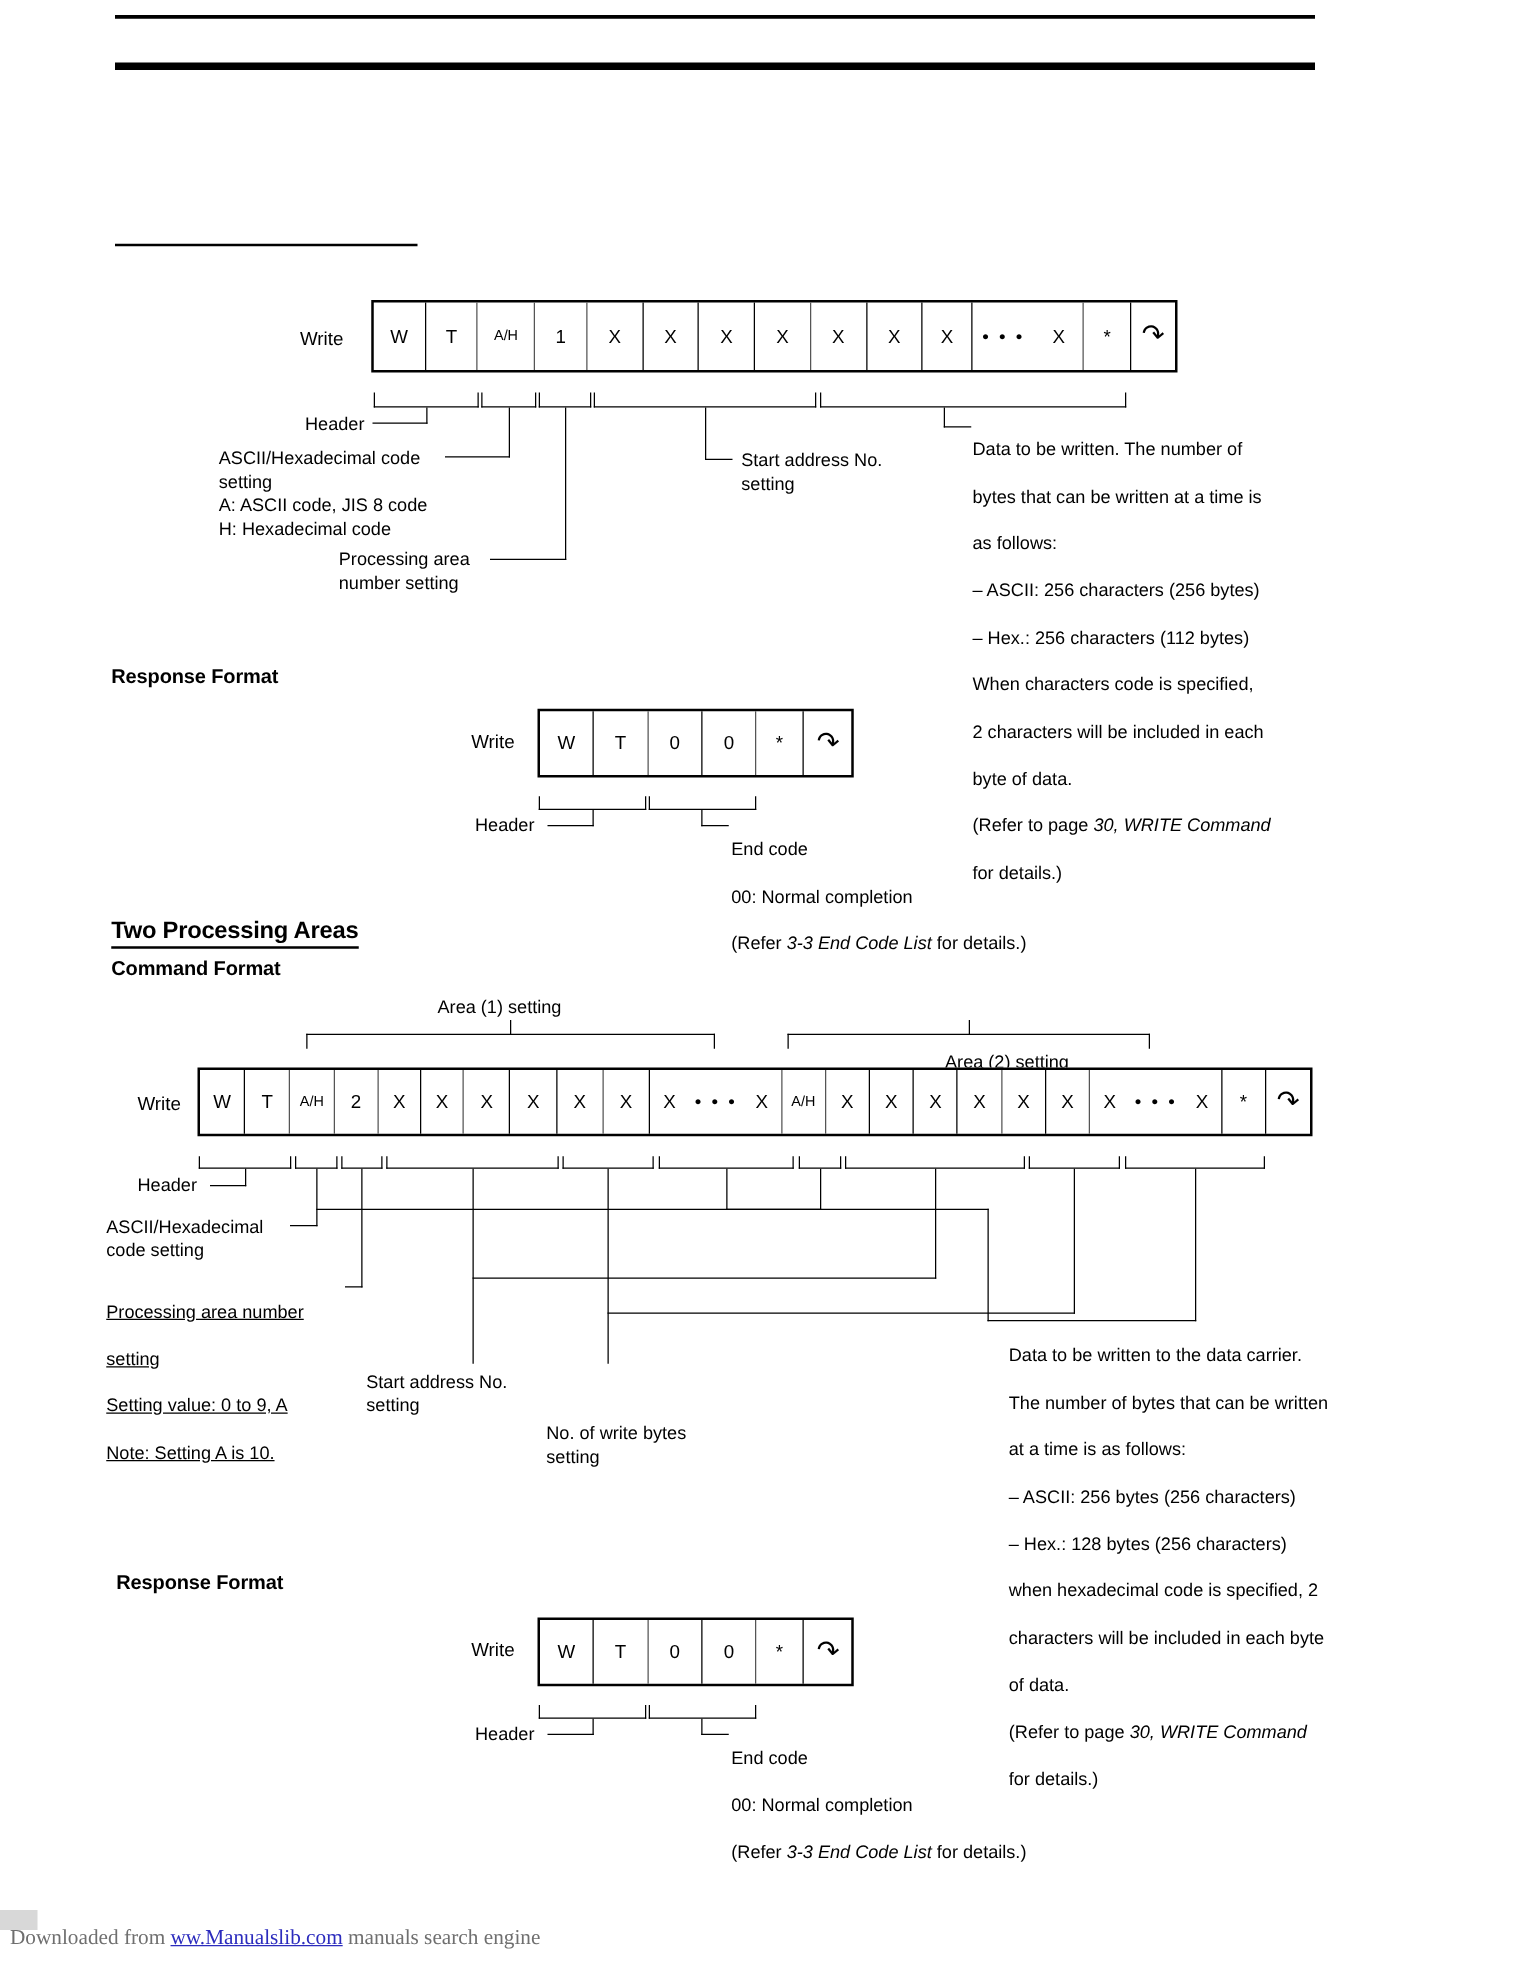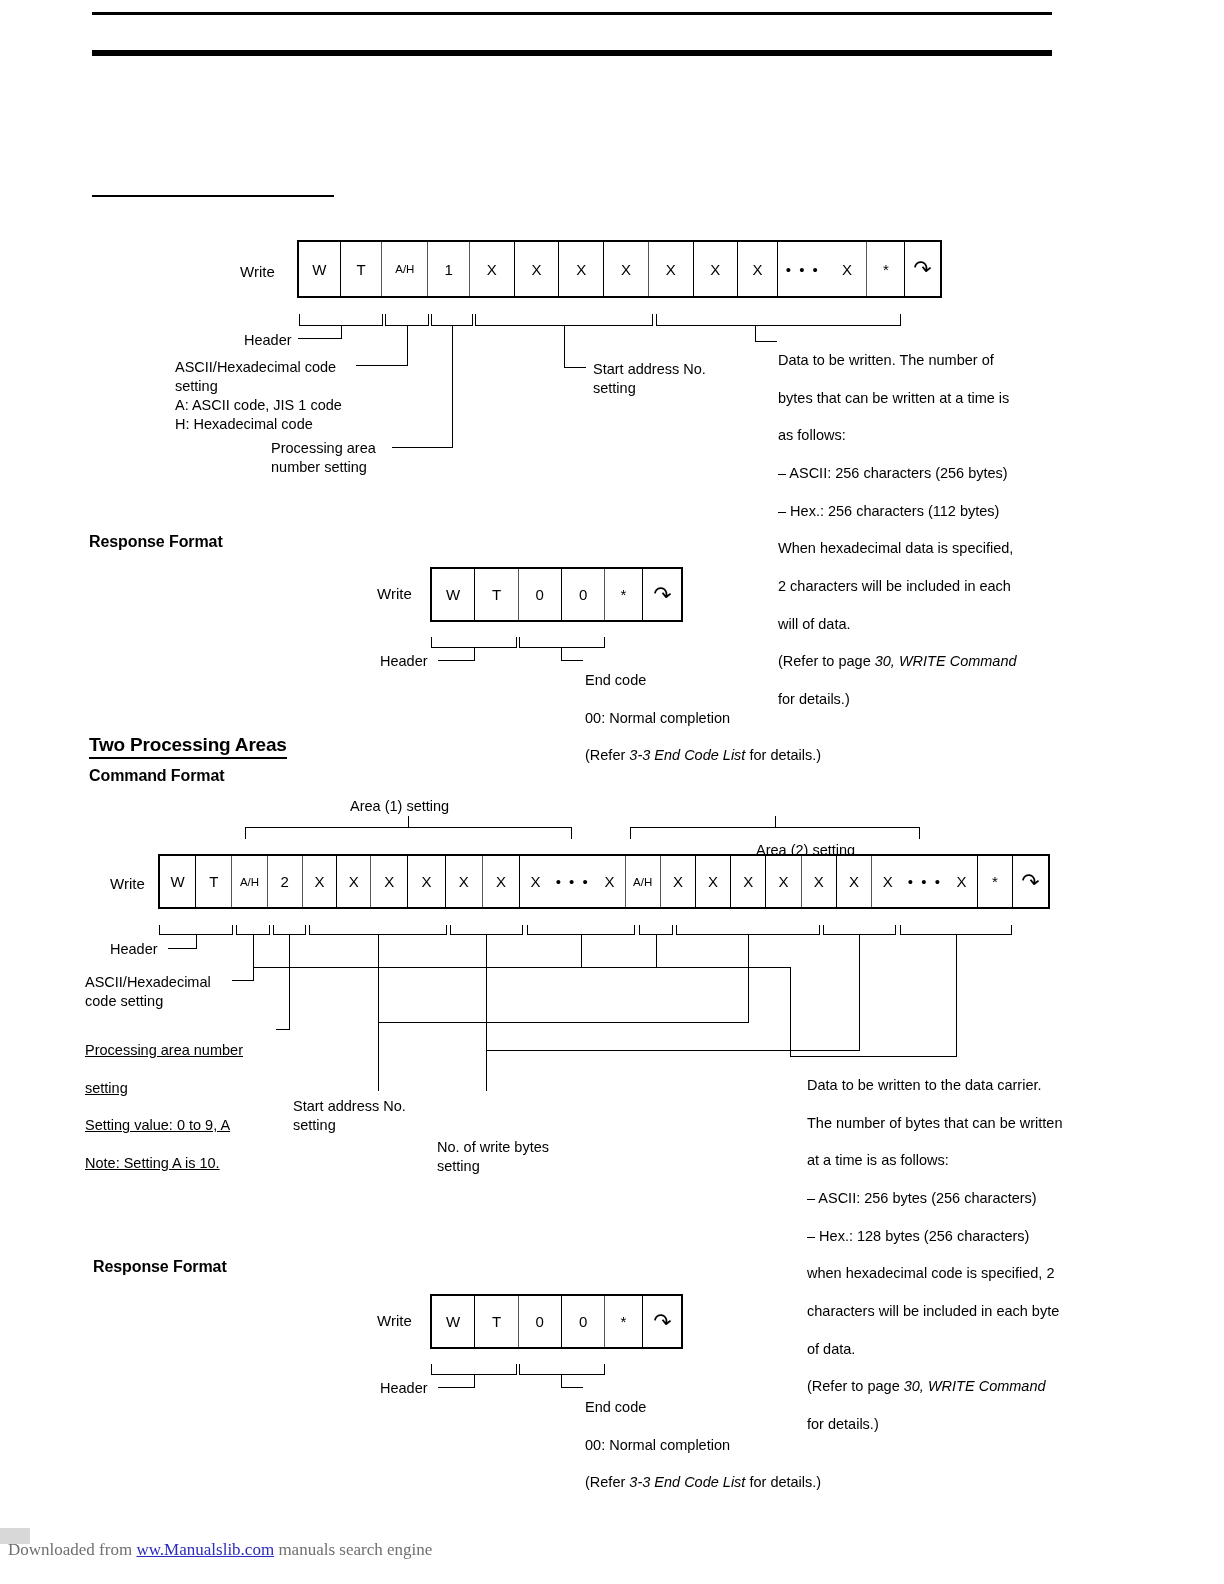--- a/index.html
+++ b/index.html
@@ -96,36 +96,36 @@
 
 <div class="vline" style="left:564px;top:326px;height:42px;"></div>
 <div class="hline" style="left:564px;top:367px;width:22px;"></div>
 
 <div class="vline" style="left:755px;top:326px;height:16px;"></div>
 <div class="hline" style="left:755px;top:341px;width:22px;"></div>
 
 <div class="ann" style="left:244px;top:331px;">Header</div>
 <div class="ann" style="left:175px;top:358px;">ASCII/Hexadecimal code
 setting
-A: ASCII code, JIS 1 code
+A: ASCII code, JIS 8 code
 H: Hexadecimal code</div>
 <div class="ann" style="left:271px;top:439px;">Processing area
 number setting</div>
 <div class="ann" style="left:593px;top:360px;">Start address No.
 setting</div>
 
 <div class="ann" style="left:778px;top:332px;">
   <div>Data to be written. The number of</div>
   <div>bytes that can be written at a time is</div>
   <div>as follows:</div>
   <div>– ASCII:   256 characters (256 bytes)</div>
   <div>– Hex.:     256 characters (112 bytes)</div>
-  <div>When hexadecimal data is specified,</div>
+  <div>When characters code is specified,</div>
   <div>2 characters will be included in each</div>
-  <div>will of data.</div>
+  <div>byte of data.</div>
   <div><span>(Refer to page </span><em>30, WRITE Command</em></div>
   <div>for details.)</div>
 </div>
 
 <div class="h-sub" style="left:89px;top:533px;">Response Format</div>
 
 <div class="writelabel" style="left:377px;top:585px;">Write</div>
 
 <div class="frame" style="left:430px;top:567px;width:253px;height:55px;">
   <div class="cell" style="width:44px;">W</div>

